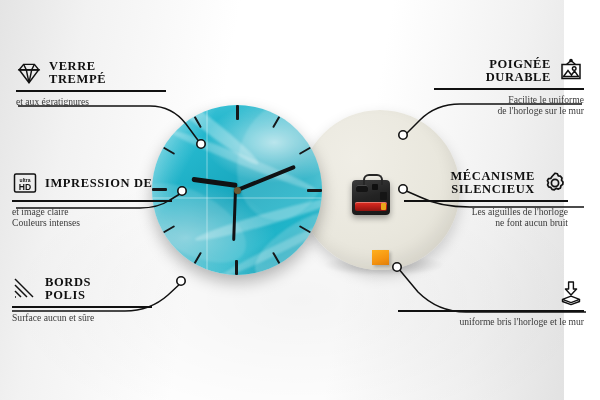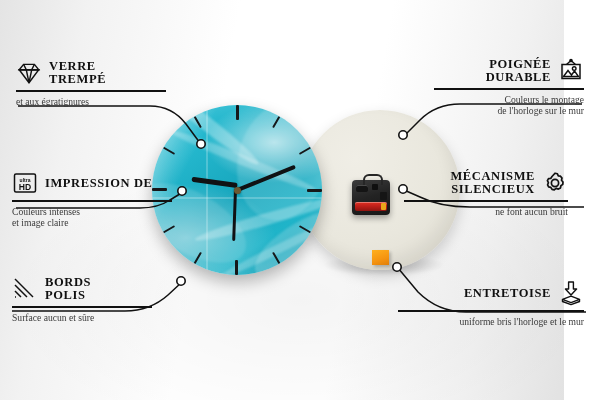--- a/index.html
+++ b/index.html
@@ -227,22 +227,22 @@
           <rect x="2.5" y="4" width="21" height="18" rx="1.5" fill="none" stroke="#111" stroke-width="1.5"></rect>
           <text x="13" y="11.6" font-family="Liberation Sans, sans-serif" font-size="5" font-weight="bold" fill="#111" text-anchor="middle">ultra</text>
           <text x="13" y="19.6" font-family="Liberation Sans, sans-serif" font-size="8.6" font-weight="bold" fill="#111" text-anchor="middle">HD</text>
         </svg>
       </span>
       <span>
         <div class="co-title">IMPRESSION DE</div>
       </span>
     </div>
     <div class="co-rule"></div>
+    <div class="co-desc">et image claire</div>
     <div class="co-desc">Couleurs intenses</div>
-    <div class="co-desc">et image claire</div>
   </div>
 
   <div class="callout c-left" style="left:12px;top:276px;width:140px;">
     <div class="co-head">
       <span class="ico">
         <svg viewBox="0 0 26 26" width="26" height="26" fill="none" stroke="#111" stroke-width="1.5">
           <path d="M3 3 L21 21"></path>
           <path d="M3 9 L15 21"></path>
           <path d="M3 15 L9 21"></path>
           <path d="M3 21 L4 21"></path>
@@ -267,45 +267,45 @@
         <svg viewBox="0 0 26 26" width="26" height="26" fill="none" stroke="#111" stroke-width="1.4">
           <path d="M13 2.5 L8.5 6.5 M13 2.5 L17.5 6.5"></path>
           <circle cx="13" cy="2.6" r="1.1" fill="#111"></circle>
           <rect x="4" y="6.5" width="18" height="14" stroke="#111" stroke-width="1.5"></rect>
           <path d="M5.5 18.5 L10 12.5 L13.5 17 L16.5 13 L20.5 18.5 Z" fill="none"></path>
           <circle cx="16.2" cy="10.6" r="1.8"></circle>
         </svg>
       </span>
     </div>
     <div class="co-rule"></div>
-    <div class="co-desc">Couleurs le montage</div>
+    <div class="co-desc">Facilite le uniforme</div>
     <div class="co-desc">de l'horloge sur le mur</div>
   </div>
 
   <div class="callout c-right" style="left:404px;top:170px;width:164px;">
     <div class="co-head">
       <span>
         <div class="co-title">MÉCANISME</div>
         <div class="co-title">SILENCIEUX</div>
       </span>
       <span class="ico">
         <svg viewBox="0 0 26 26" width="26" height="26" fill="none" stroke="#111" stroke-width="1.7" stroke-linejoin="round">
           <path d="M13 3.2 l2.4 .6 .9 2.1 2.2 .3 1.5 1.9 -.5 2.2 1.5 1.7 -0.2 2.4 -1.9 1.3 -.4 2.2 -2.1 1.2 -2.2 -.7 -1.9 1.4 -2.3 -.5 -1.2 -1.9 -2.2 -.5 -1-2.1 .8-2.1 -1-2 1.1-2.1 2.2-.2 1.3-1.9z"></path>
           <circle cx="13" cy="13" r="3.6"></circle>
         </svg>
       </span>
     </div>
     <div class="co-rule"></div>
+    <div class="co-desc">Les aiguilles de l'horloge</div>
     <div class="co-desc">ne font aucun bruit</div>
   </div>
 
   <div class="callout c-right" style="left:398px;top:280px;width:186px;">
     <div class="co-head">
       <span>
-        <div class="co-title">ENTRETOISE</div>
       </span>
       <span class="ico">
         <svg viewBox="0 0 26 26" width="26" height="26" fill="none" stroke="#111" stroke-width="1.4" stroke-linejoin="round">
           <path d="M10.6 2 h4.8 v7 h3.2 L13 15 L7.4 9 h3.2 z"></path>
           <path d="M13 16.2 L21.5 19.4 L13 22.6 L4.5 19.4 Z"></path>
           <path d="M4.5 19.4 v2.1 L13 24.6 L21.5 21.5 v-2.1"></path>
         </svg>
       </span>
     </div>
     <div class="co-rule"></div>

